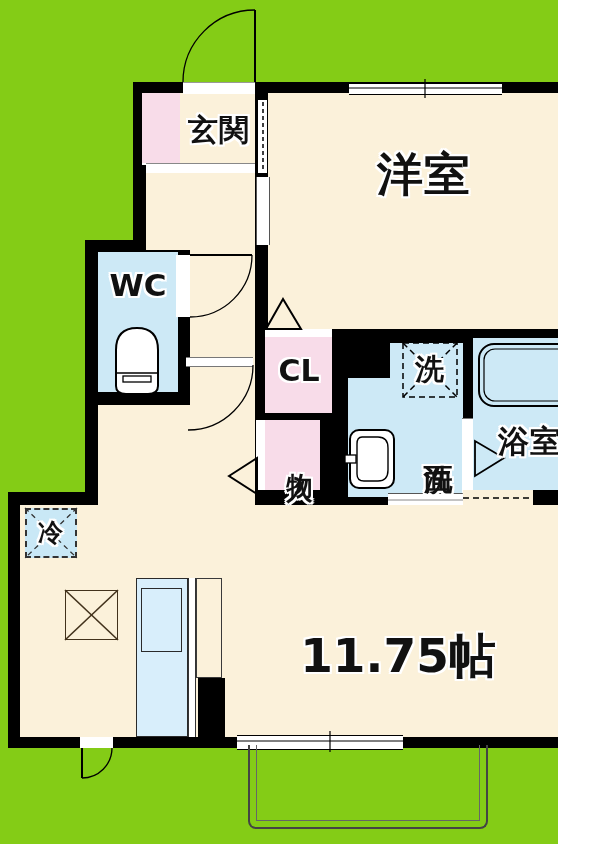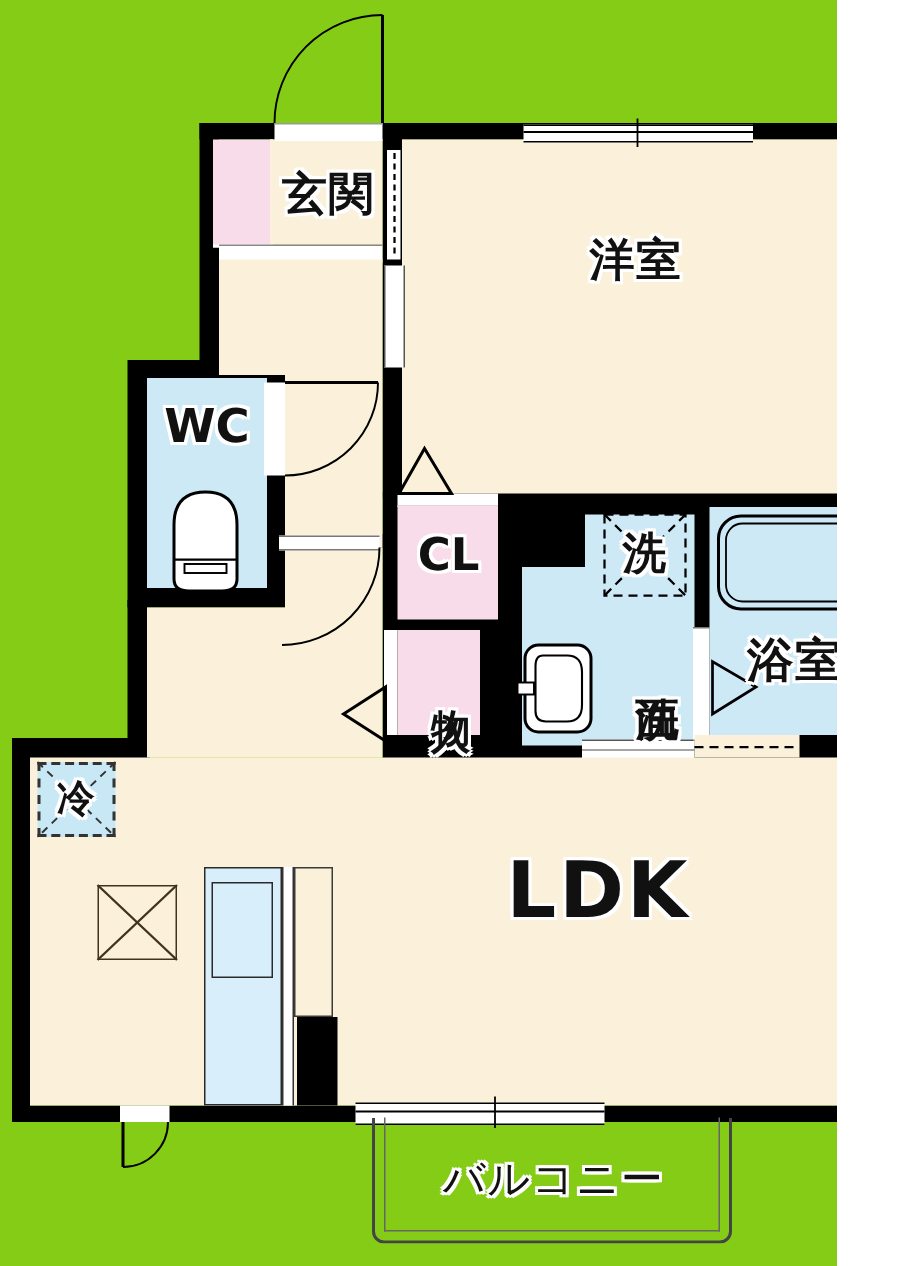--- a/index.html
+++ b/index.html
@@ -164,23 +164,22 @@
     </g>
 
     <line x1="263" y1="102" x2="263" y2="172" stroke="#000" stroke-width="1.5" stroke-dasharray="4,3"></line>
 
     <line x1="463" y1="498" x2="533" y2="498" stroke="#000" stroke-width="1.5" stroke-dasharray="6,4"></line>
 
     <line x1="388" y1="500" x2="463" y2="500" stroke="#888" stroke-width="1"></line>
   </svg>
 
   <div class="lbl" style="left:219px;top:130px;font-size:30px;">玄関</div>
-  <div class="lbl" style="left:424px;top:174px;font-size:30px;">洋室</div>
+  <div class="lbl" style="left:424px;top:174px;font-size:46px;">洋室</div>
   <div class="lbl" style="left:138px;top:285px;font-size:31px;letter-spacing:0;text-align:center;">WC</div>
   <div class="lbl" style="left:299px;top:371px;font-size:30px;letter-spacing:0;">CL</div>
   <div class="lbl vert" style="left:300px;top:454px;font-size:26px;">物入</div>
   <div class="lbl" style="left:430px;top:369px;font-size:29px;">洗</div>
   <div class="lbl vert" style="left:438px;top:443px;font-size:29px;">洗面</div>
   <div class="lbl" style="left:530px;top:441px;font-size:31px;">浴室</div>
   <div class="lbl" style="left:51px;top:532px;font-size:25px;">冷</div>
-  <div class="lbl" style="left:399px;top:594px;font-size:52px;letter-spacing:2px;">LDK</div>
-  <div class="lbl" style="left:369px;top:786px;font-size:28px;font-weight:normal;">バルコニー</div>
+  <div class="lbl" style="left:398px;top:655px;font-size:47px;letter-spacing:0;">11.75帖</div>
 </div>
 
 </body></html>

